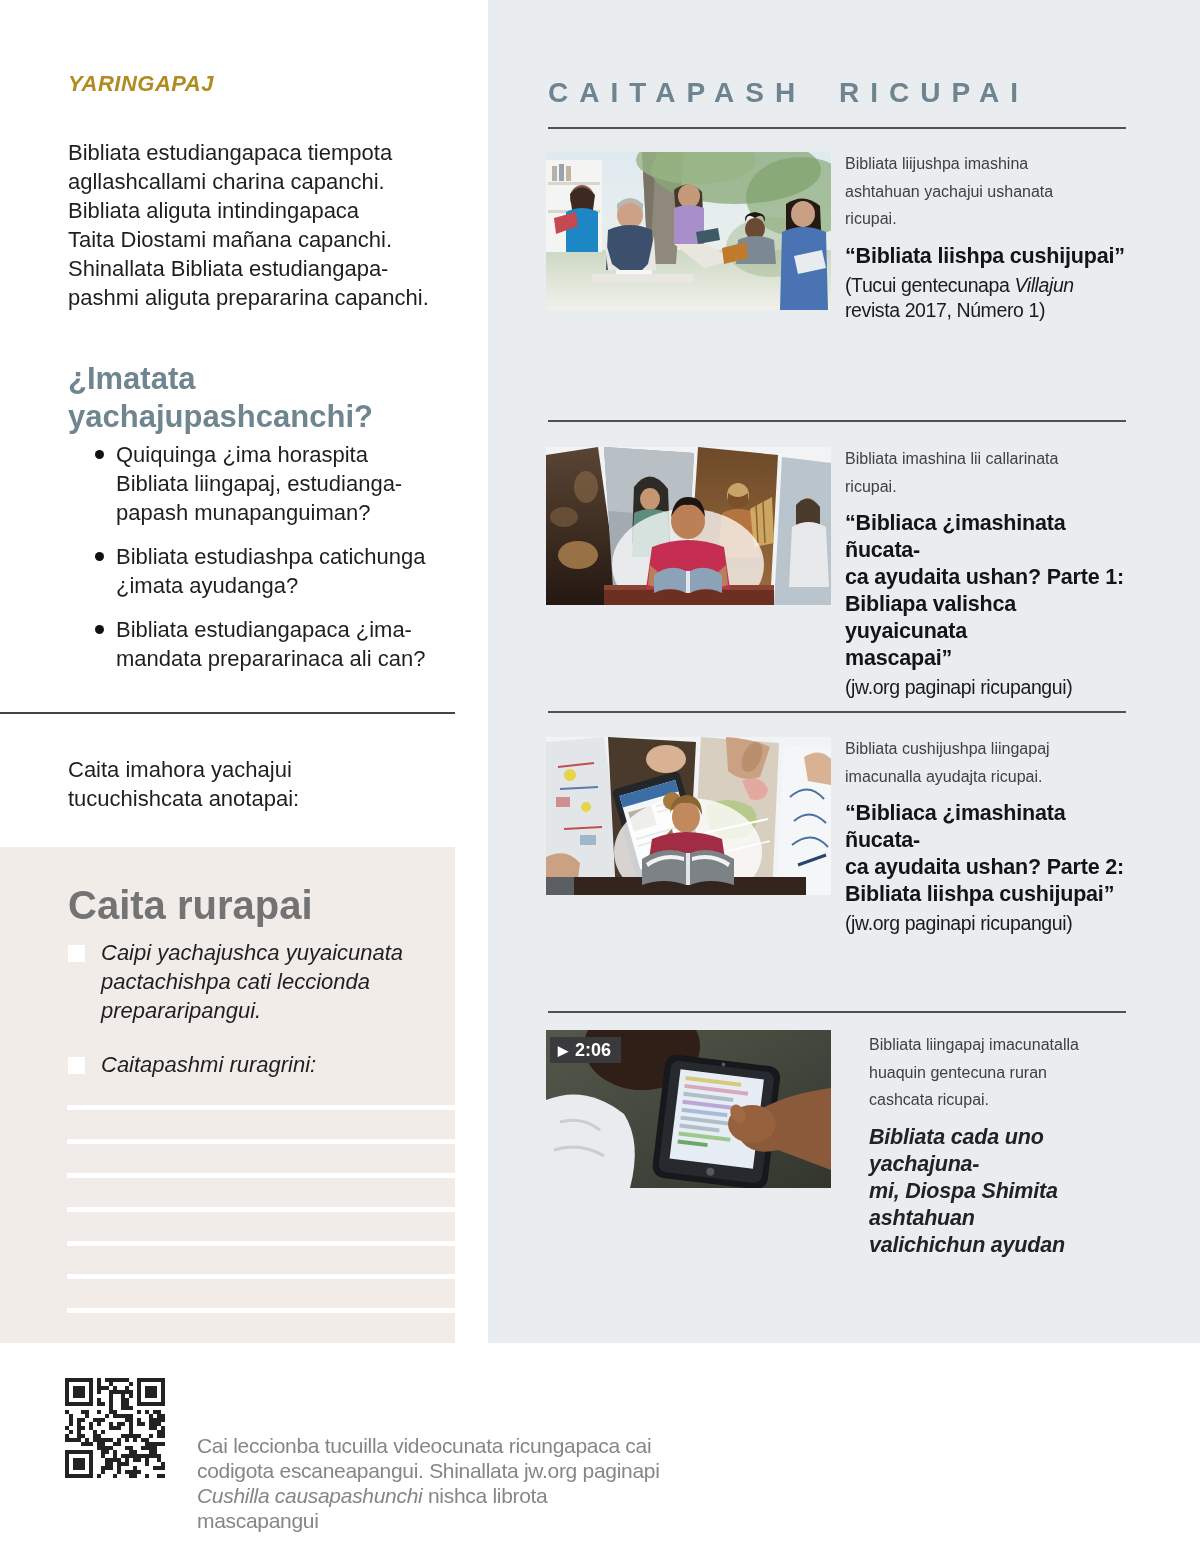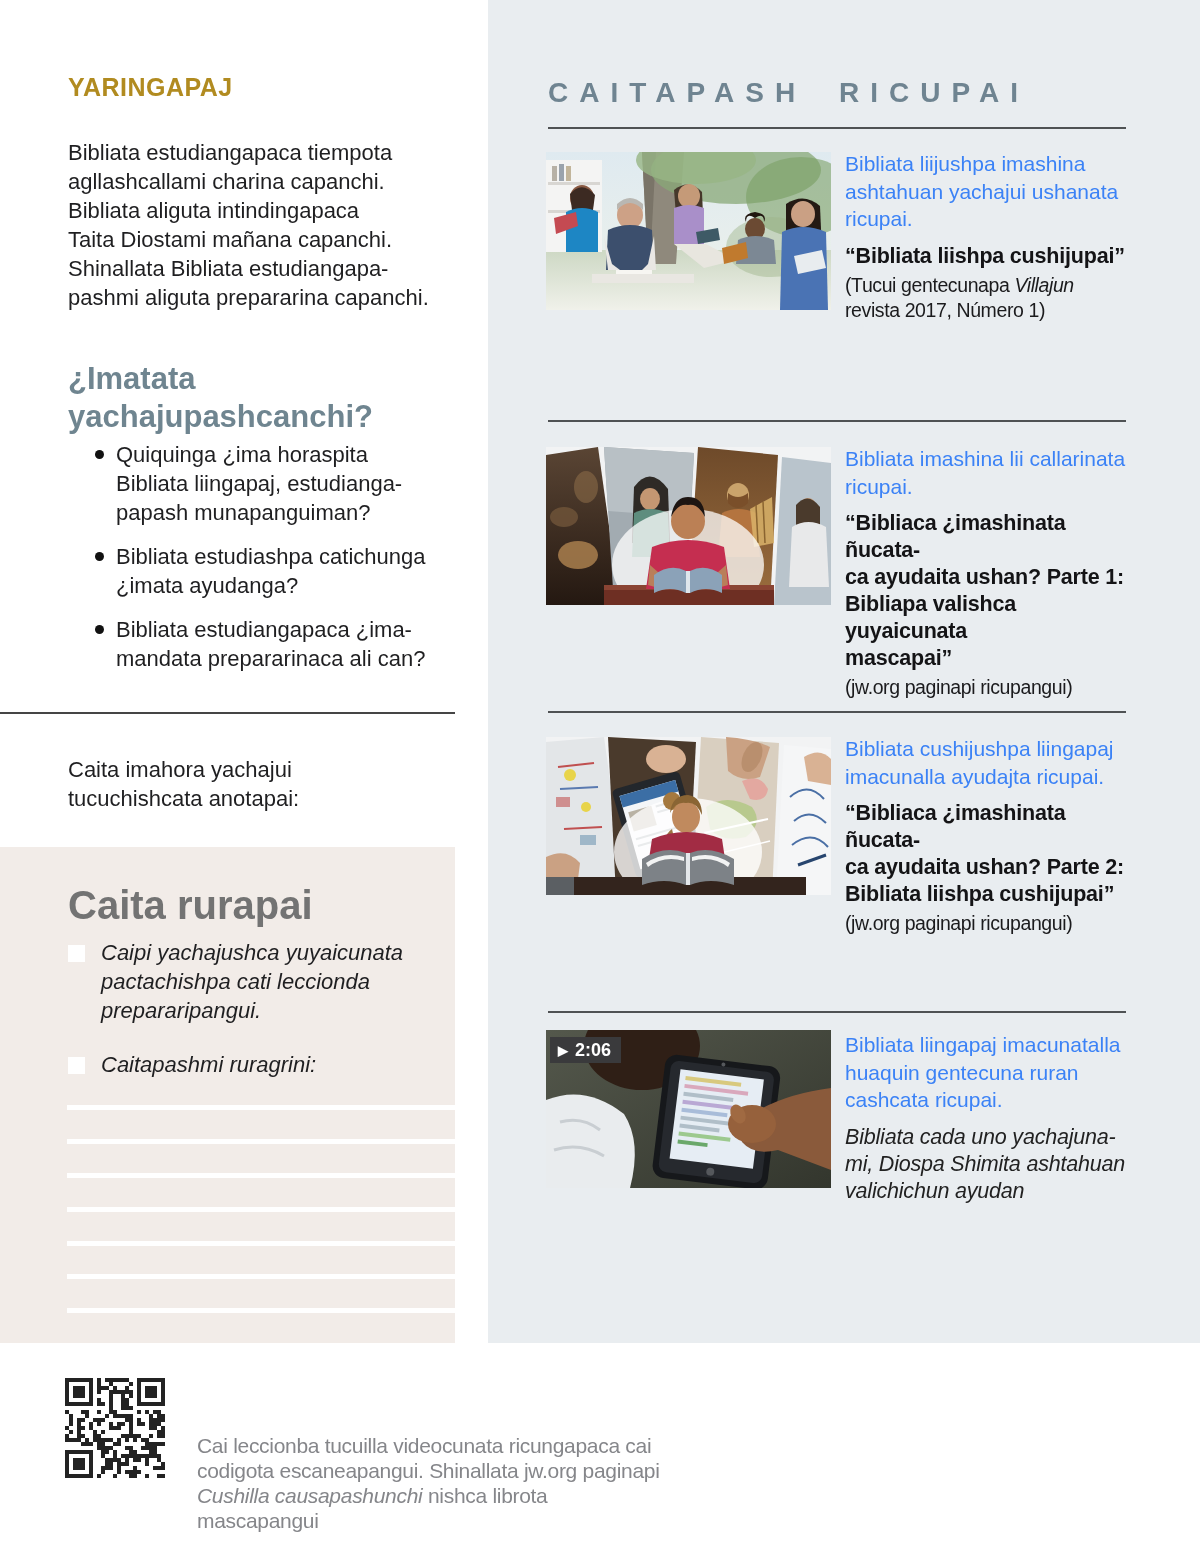--- a/index.html
+++ b/index.html
@@ -9,21 +9,21 @@
     -webkit-font-smoothing:antialiased;overflow:hidden;
   }
   .pre{white-space:pre-line;}
   .abs{position:absolute;}
 
   
   .right-bg{left:488px;top:0;width:712px;height:1343px;background:#e9edf0;}
   .beige-bg{left:0;top:847px;width:455px;height:496px;background:#f2ece8;}
 
   
-  .l-title{left:68px;top:56px;font-size:25px;font-weight:bold;color:#b18b20;letter-spacing:.5px;}
+  .l-title{left:68px;top:56px;font-size:22px;font-weight:bold;color:#b18b20;letter-spacing:.5px;font-style:italic;}
   .l-intro{left:68px;top:116px;width:400px;font-size:22px;line-height:29px;color:#1f1f21;}
   .l-q-head{left:68px;top:334px;width:400px;font-size:31px;line-height:38px;font-weight:bold;color:#6f8590;}
   .l-bullets{left:68px;top:440px;width:400px;margin:0;padding:0 0 0 48px;list-style:none;}
   .l-bullets li{position:relative;font-size:22px;line-height:29px;margin-bottom:15px;color:#1f1f21;}
   .l-bullets li .dot{position:absolute;left:-21px;top:10px;width:9px;height:9px;border-radius:50%;background:#111;}
   .l-divider{left:0;top:712px;width:455px;height:2px;background:#454545;}
   .l-note{left:68px;top:733px;width:400px;font-size:22px;line-height:29px;color:#1f1f21;}
 
   .todo-head{left:68px;top:868px;font-size:40px;font-weight:bold;color:#737373;margin-top:15px;}
   .todo-item{position:absolute;left:68px;width:388px;font-size:22px;line-height:29px;color:#1f1f21;}
@@ -42,24 +42,24 @@
   
   .r-head{left:548px;top:54px;font-size:28px;font-weight:bold;color:#6f8491;letter-spacing:11px;word-spacing:14px;}
   .r-rule{position:absolute;left:548px;width:578px;height:2px;background:#4f5254;}
   .rr-1{top:127px;} .rr-2{top:420px;} .rr-3{top:711px;} .rr-4{top:1011px;}
 
   .thumb{position:absolute;left:546px;width:285px;height:158px;overflow:hidden;background:#ccc;}
   .th-1{top:152px;} .th-2{top:447px;} .th-3{top:737px;} .th-4{top:1030px;}
   .thumb svg{display:block;width:285px;height:158px;}
 
   .r-text{position:absolute;left:845px;width:288px;}
-  .rt-1{top:150px;} .rt-2{top:445px;} .rt-3{top:735px;} .rt-4{top:1031px;}
-  .r-desc{margin:0 0 10px 0;font-size:21px;line-height:27.5px;color:#3b82f6;}
+  .rt-1{top:150px;} .rt-2{top:445px;} .rt-3{top:735px;} .rt-4{top:1031px;margin-left:24px;}
+  .r-desc{margin:0 0 10px 0;font-size:16px;line-height:27.5px;color:#404040;}
   .r-title{margin:0 0 3px 0;font-size:21.5px;line-height:27px;font-weight:bold;color:#141416;letter-spacing:-.2px;}
-  .r-title-italic{margin:0;font-size:21.5px;line-height:27px;font-weight:normal;font-style:italic;color:#222;letter-spacing:-.2px;}
+  .r-title-italic{margin:0;font-size:21.5px;line-height:27px;font-weight:bold;font-style:italic;color:#222;letter-spacing:-.2px;}
   .r-cite{margin:0;font-size:19.5px;line-height:25px;color:#1b1b1d;letter-spacing:-.4px;}
   .r-cite i{font-style:italic;}
 
   .video-badge{position:absolute;left:4px;top:7px;height:26px;background:#3a3a3c;color:#fff;
     display:flex;align-items:center;padding:0 10px 0 8px;font-size:18px;font-weight:bold;}
   .video-badge .play{font-size:13px;margin-right:7px;}
 </style>
 </head>
 <body>
 

